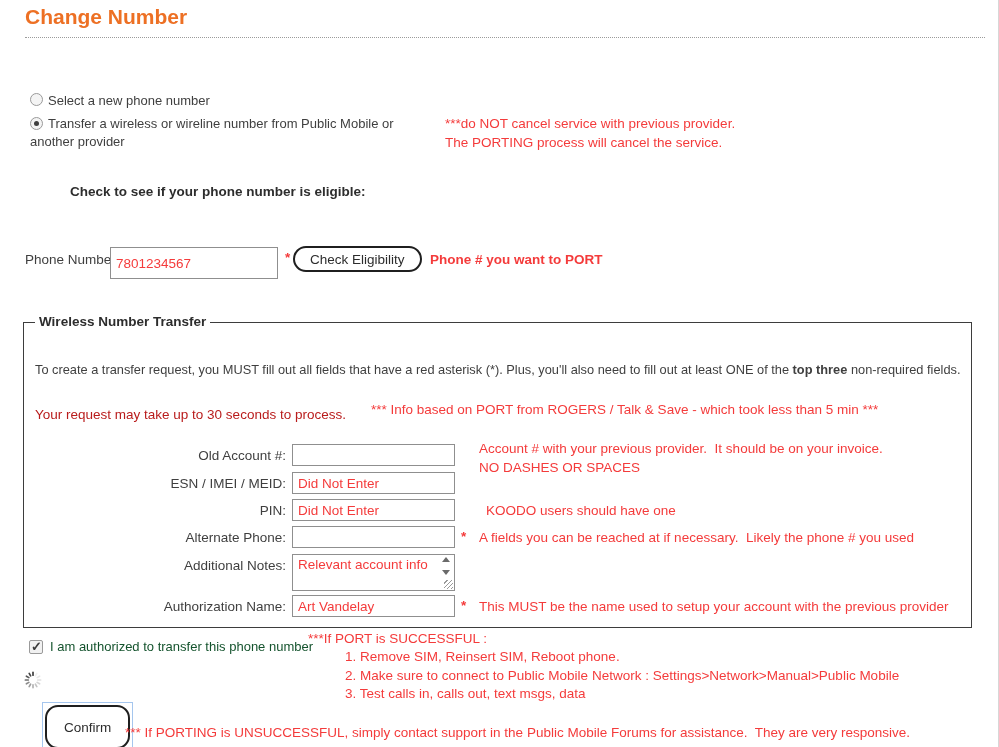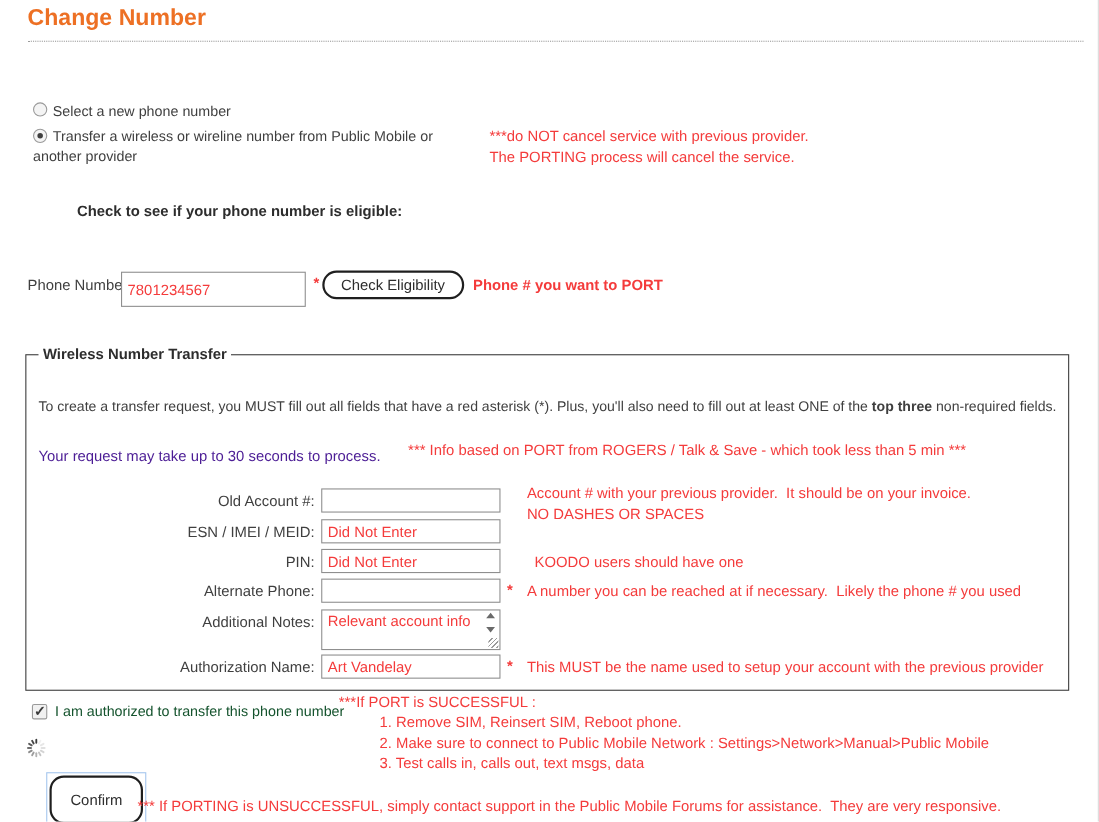--- a/index.html
+++ b/index.html
@@ -57,21 +57,21 @@
     position:absolute; left:23px; top:322px; width:949px; height:306px;
     border:1px solid #3d3d3d; background:#fff;
   }
   .panel-legend {
     position:absolute; top:-9px; left:11px; background:#fff; padding:0 4px;
     font-weight:bold; color:#2d2d2d; font-size:13.5px;
   }
   .panel-instructions {
     position:absolute; left:11px; top:39px; color:#3f3f3f; font-size:12.8px; white-space:pre;
   }
-  .panel-processing { position:absolute; left:11px; top:84px; color:#4c1d95; font-size:13.5px; }
+  .panel-processing { position:absolute; left:11px; top:84px; color:#b91c1c; font-size:13.5px; }
   .panel-portinfo { position:absolute; left:347px; top:79px; font-size:13.5px; }
 
   .form-row { position:absolute; left:0; width:100%; height:24px; }
   .form-row .lbl {
     position:absolute; left:0; top:4px; width:262px; text-align:right;
     color:#3f3f3f; font-size:13.5px;
   }
   .form-row .inp { position:absolute; left:268px; top:0; width:163px; height:22px; }
   .form-row .star { position:absolute; left:437px; top:3px; }
   .form-row .anno { position:absolute; left:455px; top:0; font-size:13.5px; line-height:18.5px; }
@@ -171,21 +171,21 @@
       <div class="anno red" style="left:462px; top:3px;">
         <div class="pre">KOODO users should have one</div>
       </div>
     </div>
 
     <div class="form-row" style="top:203px;">
       <div class="lbl">Alternate Phone:</div>
       <input class="text-input inp" value="" style="">
       <span class="req star">*</span>
       <div class="anno red" style="top:3px;">
-        <div class="pre">A number you can be reached at if necessary.  Likely the phone # you used</div>
+        <div class="pre">A fields you can be reached at if necessary.  Likely the phone # you used</div>
       </div>
     </div>
 
     <div class="form-row" style="top:231px; height:40px;">
       <div class="lbl">Additional Notes:</div>
       <div class="notes-area">
         <div class="notes-text">Relevant account info</div>
         <div class="notes-scroll">
           <div class="tri-up"></div>
           <div class="tri-down"></div>

